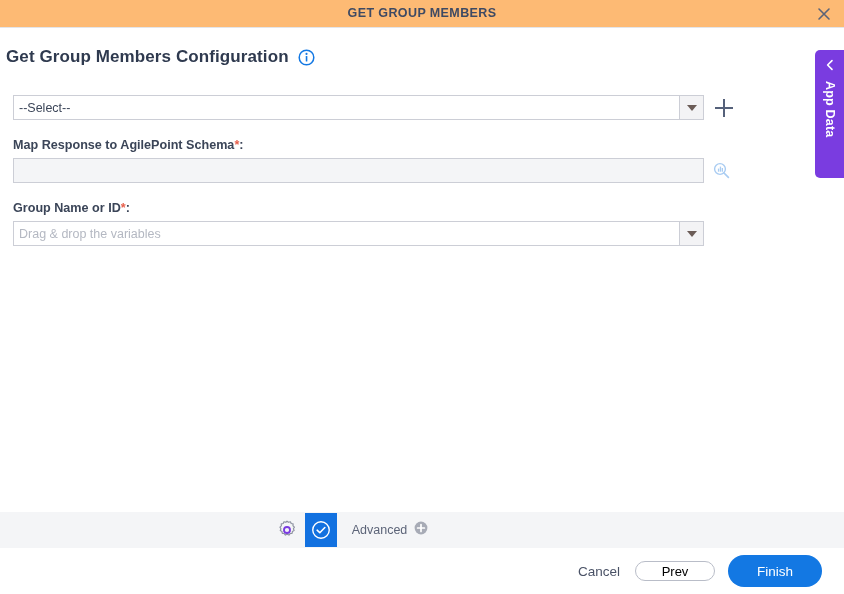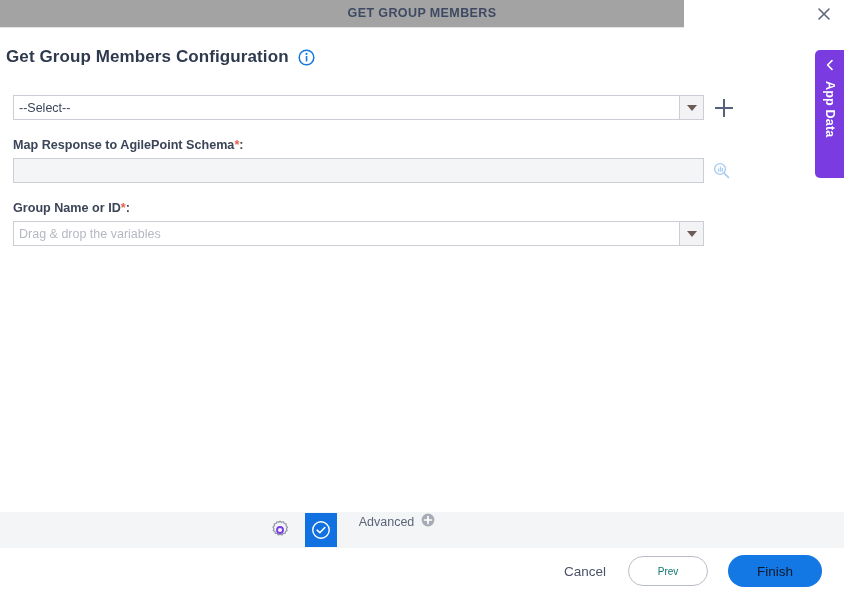--- a/index.html
+++ b/index.html
@@ -13,23 +13,23 @@
     font-family: "Liberation Sans", sans-serif;
     overflow: hidden;
     position: relative;
     color: #3b4256;
   }
 
   
   .titlebar {
     position: absolute;
     left: 0; top: 0;
-    width: 684px;
+    width: 844px;
     height: 28px;
-    background: #a3a3a3;
+    background: #fdba74;
     border-bottom: 1px solid #e3e5ea;
     box-sizing: border-box;
   }
   .titlebar-text {
     position: absolute;
     left: 0; top: 0;
     width: 844px;
     line-height: 27px;
     text-align: center;
     font-size: 12.5px;
@@ -180,22 +180,22 @@
     left: 0; top: 512px;
     width: 844px;
     height: 36px;
     background: #f4f5f7;
     display: flex;
     align-items: center;
     justify-content: center;
   }
   .toolbar-inner {
     display: flex;
-    align-items: flex-start;
-    gap: 8px;
+    align-items: center;
+    gap: 1px;
     transform: translateX(-73px);
   }
   .tb-gear {
     width: 34px; height: 34px;
     display: flex; align-items: center; justify-content: center;
     cursor: pointer;
   }
   .tb-check {
     width: 32px; height: 34px;
     background: #1271e0;
@@ -218,47 +218,47 @@
   .footer {
     position: absolute;
     left: 0; top: 548px;
     width: 844px;
     height: 46px;
     display: flex;
     align-items: center;
     justify-content: flex-end;
     padding-right: 22px;
     box-sizing: border-box;
-    gap: 20px;
+    gap: 13px;
   }
   .btn-link {
     font-size: 13.5px;
     color: #4a5266;
     cursor: pointer;
     padding: 4px 2px;
   }
   .btn-outline {
     min-width: 80px;
-    height: 30px;
+    height: 20px;
     border: 1px solid #b9bdc8;
     border-radius: 16px;
     background: #fff;
-    color: #0f766e;
-    font-size: 10px;
+    color: #000000;
+    font-size: 13px;
     font-family: "Liberation Sans", sans-serif;
     cursor: pointer;
     padding: 0 18px;
   }
   .btn-primary {
     min-width: 94px;
     height: 32px;
     border: none;
     border-radius: 16px;
     background: #1378e3;
-    color: #0f172a;
+    color: #ffffff;
     font-size: 13.5px;
     font-family: "Liberation Sans", sans-serif;
     cursor: pointer;
     padding: 0 18px;
   }
 </style>
 </head>
 <body>
 
 <div class="titlebar">

